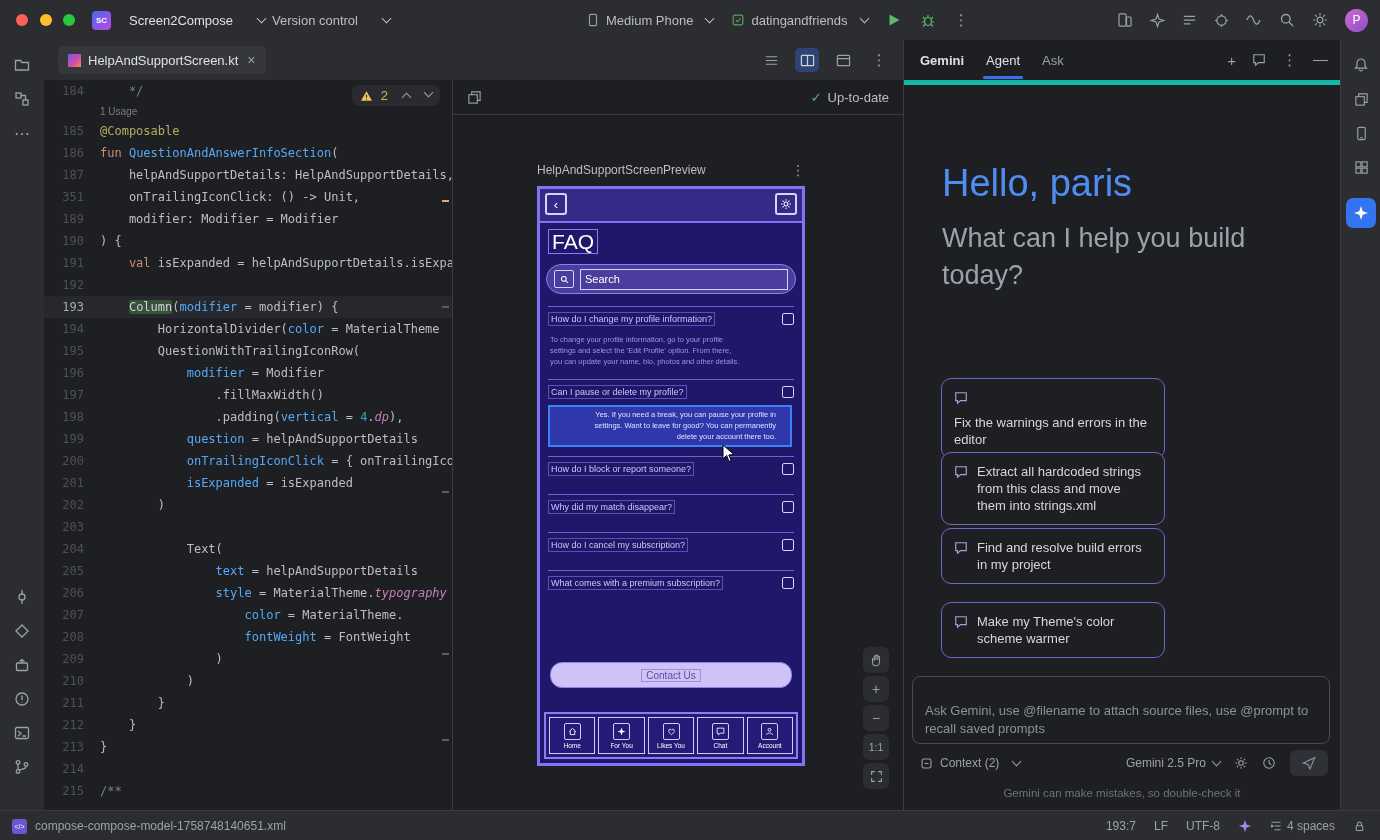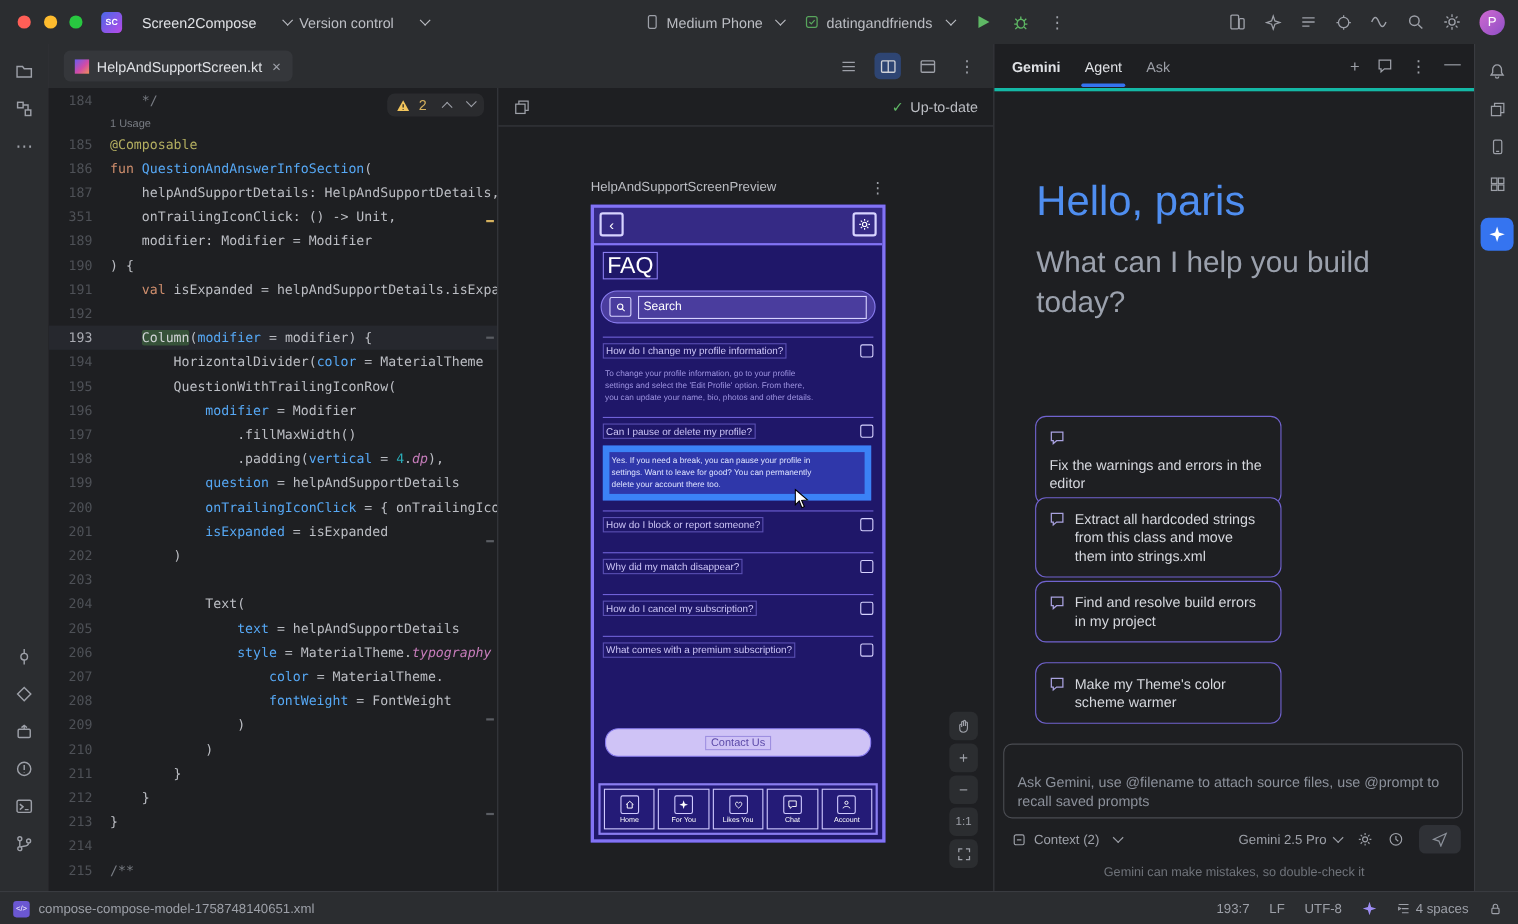--- a/index.html
+++ b/index.html
@@ -61,33 +61,33 @@
   .ph-search{margin:10px 6px 0;height:30px;border-radius:15px;background:#4a3d9e;border:1px solid #8a7df0;display:flex;align-items:center;padding:0 7px;gap:6px;box-sizing:border-box;}
   .ph-search .mbox{width:18px;height:16px;border:1px solid #d7d3ff;border-radius:2px;display:flex;align-items:center;justify-content:center;}
   .ph-search .field{flex:1;height:19px;border:1px solid #d7d3ff;display:flex;align-items:center;padding:0 4px;color:#fff;font-size:11px;}
   .faq-list{margin:12px 8px 0;}
   .faq-item{border-top:1px solid #6f61d8;padding:5px 0 18px;}
   .faq-item.hasans{padding-bottom:9px;}
   .faq-q{display:flex;justify-content:space-between;align-items:center;}
   .faq-qt{font-size:9px;color:#cdc6f7;border:1px solid rgba(138,125,240,.55);padding:1px 2px;}
   .faq-ic{width:10px;height:10px;border:1px solid #d7d3ff;border-radius:2px;flex:0 0 10px;}
   .faq-a{margin-top:6px;font-size:7.5px;line-height:11px;color:#9d93e0;padding:2px 14px 3px 2px;}
-  .faq-a.hl{background:rgba(64,88,235,.5);border:6px solid #3b82f6;color:#dde3ff;margin-right:2px;}
+  .faq-a.hl{background:rgba(64,88,235,.5);border:2px solid #3b82f6;color:#dde3ff;margin-right:2px;text-align:right;}
   .ph-contact{position:absolute;left:10px;right:10px;top:473px;height:24px;border-radius:12px;background:#cfc3f6;border:1px solid #8a7df0;display:flex;align-items:center;justify-content:center;}
   .ph-contact span{font-size:10px;color:#5b49a8;border:1px solid #9e8fe0;padding:0 4px;}
   .ph-nav{position:absolute;left:4px;right:4px;bottom:4px;height:47px;border:2px solid #8a7df0;display:flex;gap:3px;padding:3px;box-sizing:border-box;background:#241b77;}
   .nav-cell{flex:1;border:1px solid #cfc9ff;display:flex;flex-direction:column;align-items:center;justify-content:center;gap:2px;}
   .nav-ib{width:15px;height:15px;border:1px solid #cfc9ff;border-radius:2px;display:flex;align-items:center;justify-content:center;}
   .nav-lb{font-size:6.5px;color:#fff;}
   .zoomers{position:absolute;right:14px;top:532px;display:flex;flex-direction:column;gap:3px;align-items:center;}
   .zbtn{width:26px;height:26px;border-radius:6px;background:#2b2d30;color:#9da0a8;display:flex;align-items:center;justify-content:center;font-size:14px;}
   .zbtn.oneone{font-size:10.5px;}
   
   .gempane{position:absolute;left:903px;top:40px;width:437px;height:770px;background:#1e1f22;border-left:1px solid #393b40;box-sizing:border-box;}
-  .gem-head{height:40px;border-bottom:3px solid #14b8a6;display:flex;align-items:center;padding:0 12px 0 16px;gap:22px;}
+  .gem-head{height:40px;border-bottom:5px solid #14b8a6;display:flex;align-items:center;padding:0 12px 0 16px;gap:22px;}
   .gem-title{font-weight:bold;color:#dfe1e5;}
   .gem-tab{color:#9da0a8;position:relative;}
   .gem-tab.active{color:#dfe1e5;}
   .gem-tab.active::after{content:"";position:absolute;left:-3px;right:-3px;bottom:-11px;height:3px;background:#3574f0;border-radius:2px;}
   .gem-hicons{margin-left:auto;display:flex;align-items:center;gap:16px;color:#9da0a8;font-size:15px;}
   .gem-hello{position:absolute;left:38px;top:122px;font-size:38px;color:#4f8ef0;}
   .gem-sub{position:absolute;left:38px;top:180px;width:330px;font-size:27px;line-height:37px;color:#9ba1ad;}
   .gem-card{position:absolute;left:37px;width:224px;border:1px solid #7163cf;border-radius:10px;padding:10px 12px;
             display:flex;gap:9px;box-sizing:border-box;color:#d5d7dd;font-size:13px;line-height:17px;background:#1e1f22;}
   .gem-card .cic{flex:0 0 14px;margin-top:2px;}

